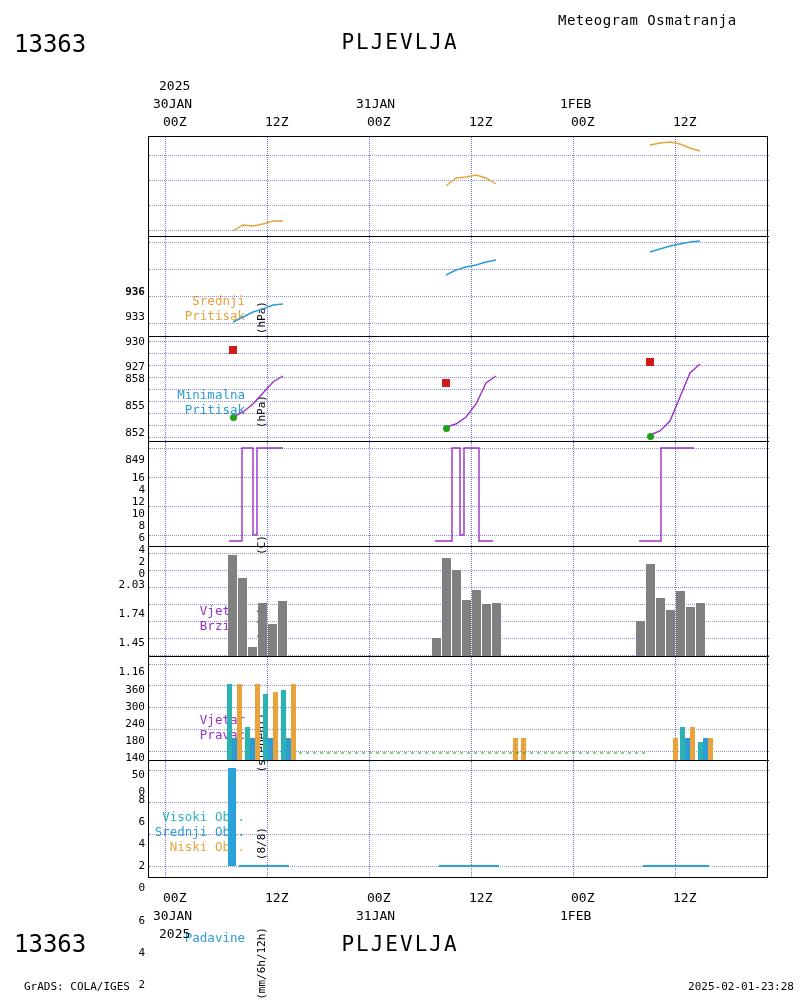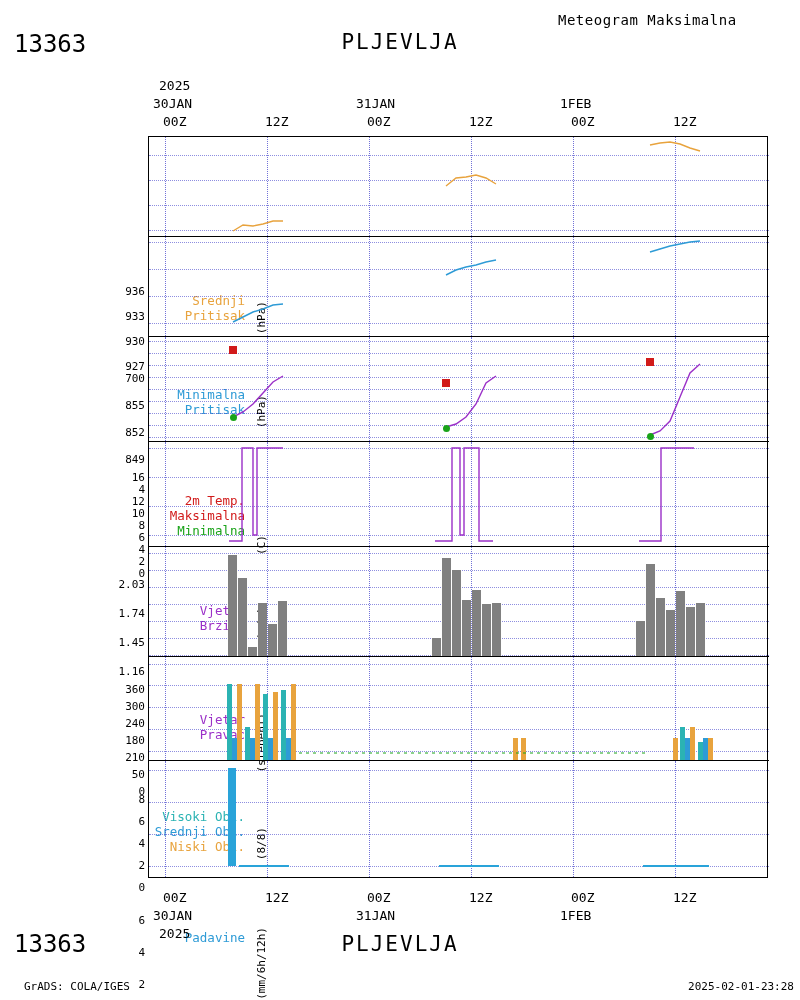--- a/index.html
+++ b/index.html
@@ -69,21 +69,21 @@
   
   .bar { position:absolute; bottom:0; }
   .dot { position:absolute; width:7px; height:7px; border-radius:50%; }
   .sq  { position:absolute; width:8px; height:8px; }
 
   svg.trace { position:absolute; left:0; top:0; overflow:visible; }
 </style>
 </head>
 <body>
 
-<div class="abs" id="meteogram-label">Meteogram Maksimalna</div>
+<div class="abs" id="meteogram-label">Meteogram Osmatranja</div>
 <div class="abs" id="station-id-top">13363</div>
 <div class="abs" id="station-name-top">PLJEVLJA</div>
 
 <div class="abs ttl" style="left:159px; top:78px;">2025</div>
 <div class="abs ttl" style="left:153px; top:96px;">30JAN</div>
 <div class="abs ttl" style="left:356px; top:96px;">31JAN</div>
 <div class="abs ttl" style="left:560px; top:96px;">1FEB</div>
 
 <div class="abs ttl" style="left:163px; top:114px;">00Z</div>
 <div class="abs ttl" style="left:265px; top:114px;">12Z</div>
@@ -104,21 +104,21 @@
     <div class="hgrid" style="top:18px;"></div>
       <div class="hgrid" style="top:43px;"></div>
     <div class="hgrid" style="top:68px;"></div>
       <div class="hgrid" style="top:93px;"></div>
     <svg class="trace" width="620" height="100">
       <polyline points="84,94 94,88 104,89 114,87 124,84 134,84" fill="none" stroke="#e8a33d" stroke-width="1.4"></polyline>
       <polyline points="297,49 307,41 317,40 327,38 337,41 347,47" fill="none" stroke="#e8a33d" stroke-width="1.4"></polyline>
       <polyline points="501,8 511,6 521,5 531,7 541,11 551,14" fill="none" stroke="#e8a33d" stroke-width="1.4"></polyline>
     </svg>
   </div>
-  <div class="abs ytick" style="top:154px;">936</div>
+  <div class="abs ytick" style="top:154px;font-weight:bold;">936</div>
   <div class="abs ytick" style="top:179px;">933</div>
   <div class="abs ytick" style="top:204px;">930</div>
   <div class="abs ytick" style="top:229px;">927</div>
   <div class="abs yunit" style="left:106px; top:164px;">(hPa)</div>
   <div class="abs rowlabel" style="left:0px; top:156px; width:96px;">
     <div style="color:#e8a33d;">Srednji</div>
     <div style="color:#e8a33d;">Pritisak</div>
   </div>
 
   <div class="panel" id="p2" style="top:100px; height:100px;">
@@ -131,21 +131,21 @@
     <div class="hgrid" style="top:5px;"></div>
       <div class="hgrid" style="top:32px;"></div>
     <div class="hgrid" style="top:59px;"></div>
       <div class="hgrid" style="top:86px;"></div>
     <svg class="trace" width="620" height="100">
       <polyline points="84,85 94,80 104,75 114,72 124,68 134,67" fill="none" stroke="#2e9bd6" stroke-width="1.4"></polyline>
       <polyline points="297,38 307,33 317,30 327,28 337,25 347,23" fill="none" stroke="#2e9bd6" stroke-width="1.4"></polyline>
       <polyline points="501,15 511,12 521,9 531,7 541,5 551,4" fill="none" stroke="#2e9bd6" stroke-width="1.4"></polyline>
     </svg>
   </div>
-  <div class="abs ytick" style="top:241px;">700</div>
+  <div class="abs ytick" style="top:241px;">858</div>
   <div class="abs ytick" style="top:268px;">855</div>
   <div class="abs ytick" style="top:295px;">852</div>
   <div class="abs ytick" style="top:322px;">849</div>
   <div class="abs yunit" style="left:106px; top:258px;">(hPa)</div>
   <div class="abs rowlabel" style="left:0px; top:250px; width:96px;">
     <div style="color:#2e9bd6;">Minimalna</div>
     <div style="color:#2e9bd6;">Pritisak</div>
   </div>
 
   <div class="panel" id="p3" style="top:200px; height:105px;">
@@ -179,25 +179,20 @@
   <div class="abs ytick" style="top:340px;">16</div>
   <div class="abs ytick" style="top:352px;">4</div>
   <div class="abs ytick" style="top:364px;">12</div>
   <div class="abs ytick" style="top:376px;">10</div>
   <div class="abs ytick" style="top:388px;">8</div>
   <div class="abs ytick" style="top:400px;">6</div>
   <div class="abs ytick" style="top:412px;">4</div>
   <div class="abs ytick" style="top:424px;">2</div>
   <div class="abs ytick" style="top:436px;">0</div>
   <div class="abs yunit" style="left:106px; top:398px;">(C)</div>
-  <div class="abs rowlabel" style="left:0px; top:356px; width:96px;">
-    <div style="color:#d11a1a;">2m Temp.</div>
-    <div style="color:#d11a1a;">Maksimalna</div>
-    <div style="color:#19a319;">Minimalna</div>
-  </div>
 
   <div class="panel" id="p4" style="top:305px; height:105px;">
     <div class="vgrid" style="left:16px;"></div>
       <div class="vgrid" style="left:118px;"></div>
     <div class="vgrid" style="left:220px;"></div>
       <div class="vgrid" style="left:322px;"></div>
     <div class="vgrid" style="left:424px;"></div>
       <div class="vgrid" style="left:526px;"></div>
     <div class="hgrid" style="top:6px;"></div>
       <div class="hgrid" style="top:35px;"></div>
@@ -254,21 +249,21 @@
     <div class="bar" style="left:507px; width:9px; height:58px;  background:#808080;"></div>
     <div class="bar" style="left:517px; width:9px; height:46px;  background:#808080;"></div>
     <div class="bar" style="left:527px; width:9px; height:65px;  background:#808080;"></div>
     <div class="bar" style="left:537px; width:9px; height:49px;  background:#808080;"></div>
     <div class="bar" style="left:547px; width:9px; height:53px;  background:#808080;"></div>
   </div>
   <div class="abs ytick" style="top:552px;">360</div>
   <div class="abs ytick" style="top:569px;">300</div>
   <div class="abs ytick" style="top:586px;">240</div>
   <div class="abs ytick" style="top:603px;">180</div>
-  <div class="abs ytick" style="top:620px;">210</div>
+  <div class="abs ytick" style="top:620px;">140</div>
   <div class="abs ytick" style="top:637px;">50</div>
   <div class="abs ytick" style="top:654px;">0</div>
   <div class="abs yunit" style="left:106px; top:576px;">(stepeni)</div>
   <div class="abs rowlabel" style="left:0px; top:575px; width:96px;">
     <div style="color:#9b30c8;">Vjetar</div>
     <div style="color:#9b30c8;">Pravac</div>
   </div>
 
   <div class="panel" id="p6" style="top:520px; height:104px;">
     <div class="vgrid" style="left:16px;"></div>

